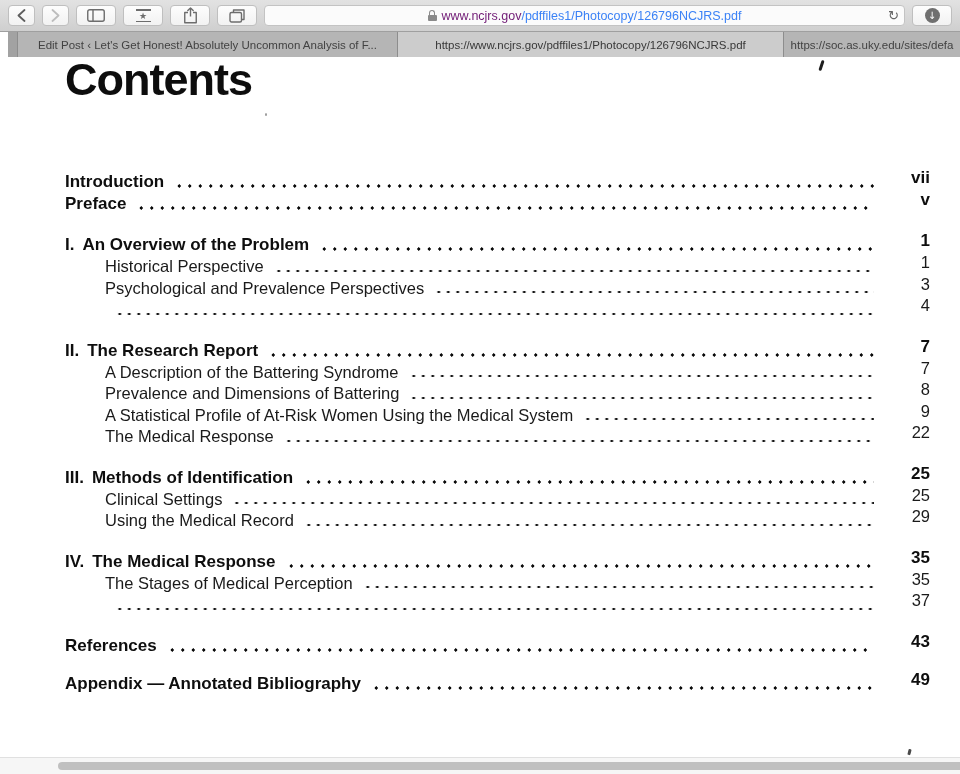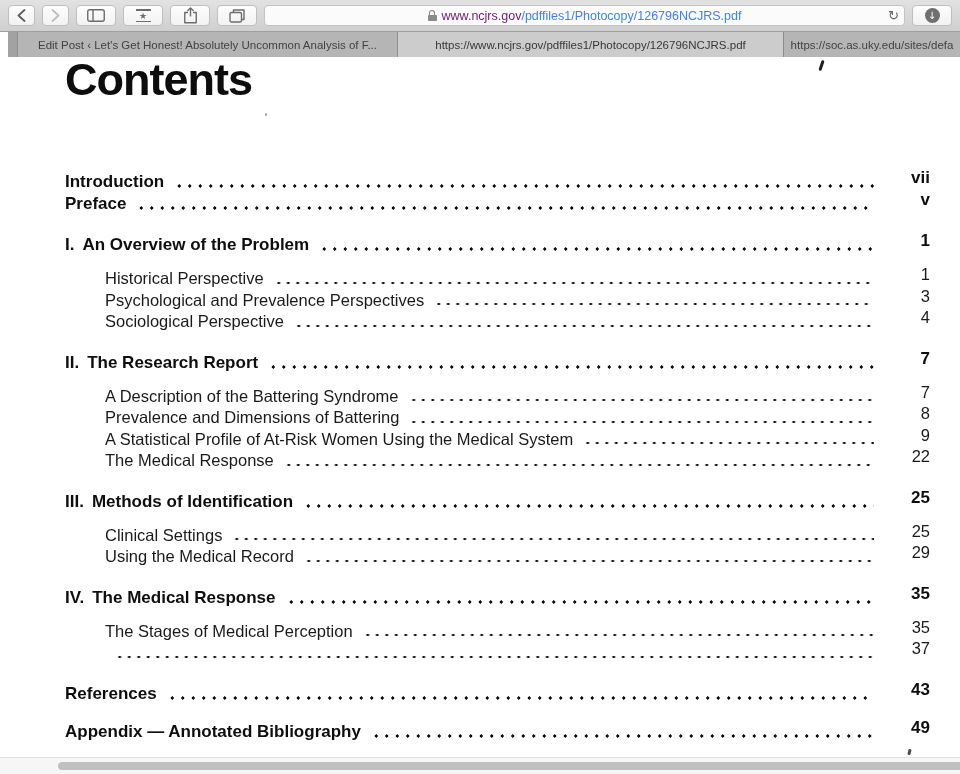--- a/index.html
+++ b/index.html
@@ -67,21 +67,21 @@
   }
   .doc-title {
     font-size:45px; line-height:46px; font-weight:700; letter-spacing:-1px;
     color:#0d0d0d; margin:0 0 68px 0;
   }
   .toc-row { display:flex; align-items:flex-end; font-size:16.5px; line-height:21.5px; color:#1a1a1a; }
   .toc-row.bold { font-weight:700; font-size:17px; line-height:22px; color:#0e0e0e; }
   .toc-row.indent { padding-left:40px; }
   .gap-first { margin-top:0; }
   .gap-xl { margin-top:19px; }
-  .gap-md { margin-top:12px; }
+  .gap-md { }
   .gap-sm { margin-top:0; }
   .gap-lg2 { margin-top:16px; }
   .toc-num { white-space:nowrap; margin-right:8px; }
   .toc-label { white-space:nowrap; }
   .toc-dots {
     flex:1 1 auto; height:6px; align-self:flex-end; margin:0 12px 4px 10px;
     background-image:radial-gradient(circle, #141414 1.45px, transparent 1.55px);
     background-size:9.5px 6px; background-repeat:repeat-x; background-position:left bottom;
   }
   .toc-row.bold .toc-dots {
@@ -211,21 +211,20 @@
           <span class="toc-label">Historical Perspective</span>
           <span class="toc-dots"></span>
           <span class="toc-page">1</span>
         </div>
         <div class="toc-row indent gap-sm">
           <span class="toc-label">Psychological and Prevalence Perspectives</span>
           <span class="toc-dots"></span>
           <span class="toc-page">3</span>
         </div>
         <div class="toc-row indent gap-sm">
-          <span class="toc-label">Sociological Perspective</span>
           <span class="toc-dots"></span>
           <span class="toc-page">4</span>
         </div>
         <div class="toc-row bold gap-xl">
           <span class="toc-num">II.</span>
           <span class="toc-label">The Research Report</span>
           <span class="toc-dots"></span>
           <span class="toc-page">7</span>
         </div>
         <div class="toc-row indent gap-md">

